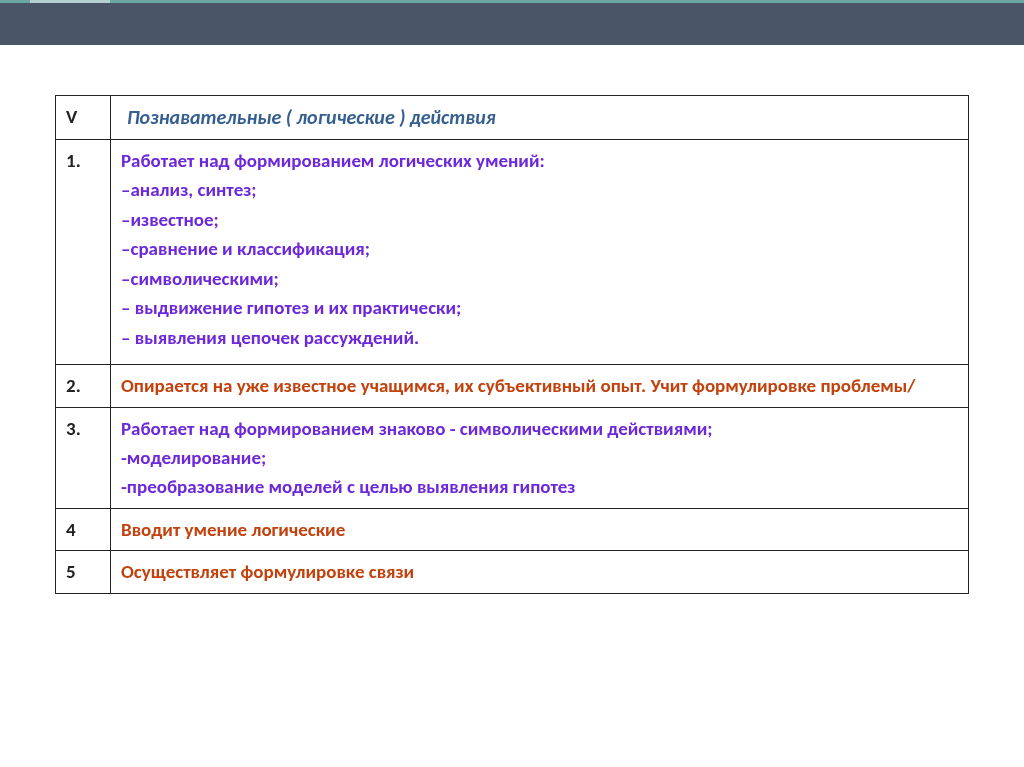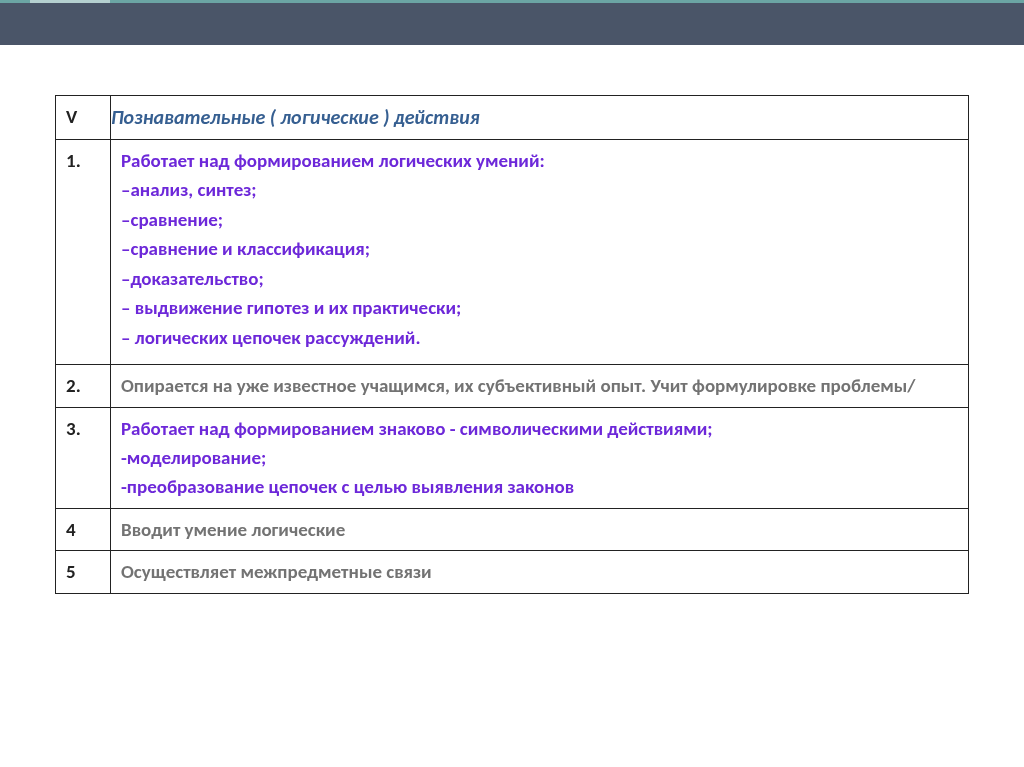--- a/index.html
+++ b/index.html
@@ -49,77 +49,77 @@
   .header-cell-num {
     font-weight: bold;
     color: #4a6a98;
     font-size: 19px;
   }
   .header-cell-title {
     color: #365f91;
     font-style: italic;
     font-weight: bold;
     font-size: 20px;
-    padding-left: 0;
+    padding-left: 16px;
   }
   .list-line {
     display: block;
     font-weight: bold;
     color: #6d28d9;
   }
   .lead {
     font-weight: bold;
-    color: #737373;
+    color: #c2410c;
   }
 </style>
 </head>
 <body>
 
 <div class="top-bar"></div>
 
 <div class="slide-content">
   <table>
     <tbody>
         <tr>
       <td class="num header-cell-num">V</td>
       <td class="header-cell-title">Познавательные ( логические   ) действия</td>
     </tr>
 
     <tr>
       <td class="num">1.</td>
       <td>
         <span class="list-line">Работает над формированием  логических умений:</span>
         <span class="list-line">–анализ, синтез;</span>
-        <span class="list-line">–сравнение;</span>
+        <span class="list-line">–известное;</span>
         <span class="list-line">–сравнение и классификация;</span>
-        <span class="list-line">–доказательство;</span>
+        <span class="list-line">–символическими;</span>
         <span class="list-line">– выдвижение гипотез и их практически;</span>
-        <span class="list-line">– логических цепочек рассуждений.</span>
+        <span class="list-line">– выявления цепочек рассуждений.</span>
         <div style="height:6px"></div>
       </td>
     </tr>
 
     <tr>
       <td class="num">2.</td>
       <td class="lead">Опирается на уже известное учащимся, их субъективный опыт. Учит формулировке проблемы/</td>
     </tr>
 
     <tr>
       <td class="num">3.</td>
       <td>
         <span class="list-line">Работает над формированием знаково - символическими действиями;</span>
         <span class="list-line">-моделирование;</span>
-        <span class="list-line">-преобразование цепочек с целью выявления законов</span>
+        <span class="list-line">-преобразование моделей с целью выявления гипотез</span>
       </td>
     </tr>
 
     <tr>
       <td class="num">4</td>
       <td class="lead">Вводит умение логические</td>
     </tr>
 
     <tr>
       <td class="num">5</td>
-      <td class="lead">Осуществляет межпредметные связи</td>
+      <td class="lead">Осуществляет формулировке связи</td>
     </tr>
   </tbody>
     </table>
 </div>
 
 </body></html>

